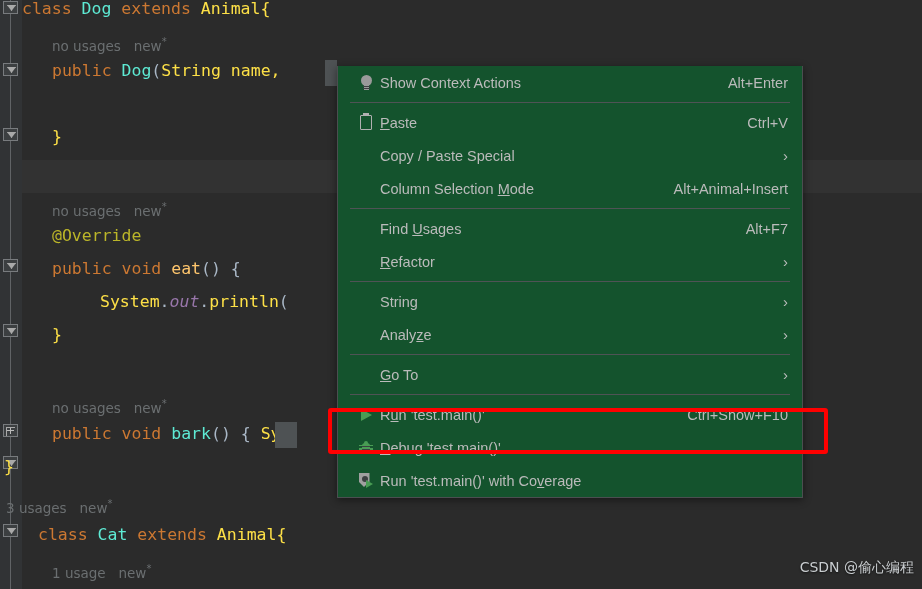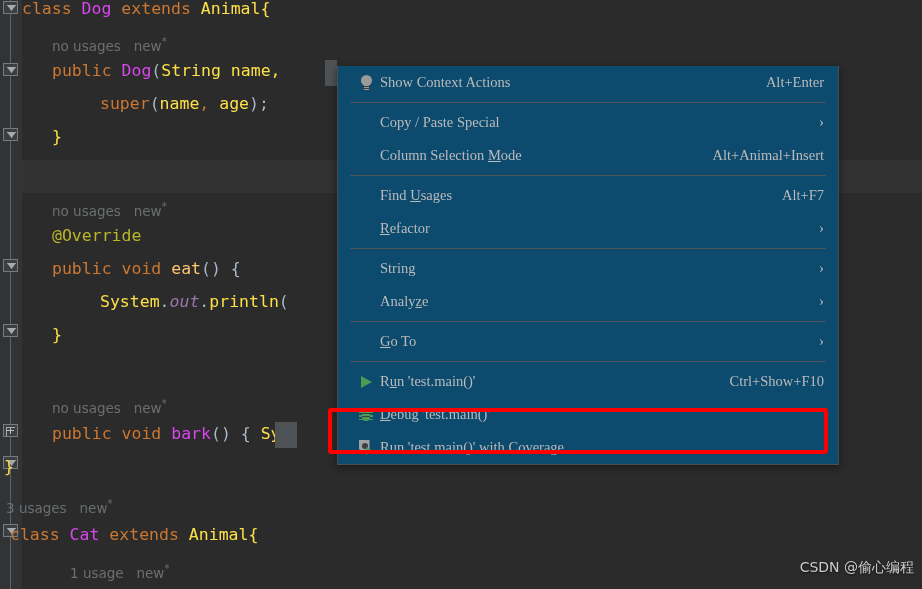--- a/index.html
+++ b/index.html
@@ -100,45 +100,45 @@
     line-height: 24px;
   }
   .hint .star { color: #6b6f71; font-size: 10px; vertical-align: super; }
 
   .kw { color: #cc7832; }
   .fn { color: #ffc66d; }
   .id { color: #fde047; }
   .ann { color: #bbb529; }
   .fld { color: #9876aa; font-style: italic; }
   .punct { color: #a9b7c6; }
-  .greyid { color: #d946ef; }
+  .greyid { color: #5eead4; }
 
   .cur-line {
     position: absolute;
     left: 22px;
     width: 900px;
     height: 33px;
     background: #323232;
   }
   .sel-box {
     position: absolute;
     background: #4e5254;
   }
 
   
   #menu {
     position: absolute;
     left: 337px;
     top: 66px;
-    width: 502px;
-    background: #0c4a6e;
+    width: 466px;
+    background: #14532d;
     border: 1px solid #4b4e50;
     border-top: none;
     box-shadow: 0 2px 8px rgba(0,0,0,0.45);
-    font-family: Liberation Serif, serif;
+    font-family: Liberation Sans, sans-serif;
     font-size: 14.5px;
     color: #bbbbbb;
     z-index: 20;
   }
   .mi {
     position: relative;
     display: flex;
     align-items: center;
     height: 33px;
     padding: 0 14px 0 14px;
@@ -338,21 +338,20 @@
     <div class="cur-line" style="top:160px"></div>
 
     <div class="code-layer">
 
       <div class="line" style="top:-8px;left:22px"><span class="kw">class</span> <span class="greyid">Dog</span> <span class="kw">extends</span> <span class="id">Animal{</span></div>
 
       <div class="hint" style="top:30px;left:52px">no usages&nbsp;&nbsp; new<span class="star">*</span></div>
 
       <div class="line" style="top:54px;left:52px"><span class="kw">public</span> <span class="greyid">Dog</span><span class="punct">(</span><span class="id">String</span> <span class="id">name,</span></div>
 
-      <div class="line" style="top:87px;left:100px"><span class="kw">super</span><span class="punct">(</span><span class="id">name</span><span class="kw">,</span> <span class="id">age</span><span class="punct">);</span></div>
 
       <div class="line" style="top:120px;left:52px"><span class="id">}</span></div>
 
       <div class="hint" style="top:195px;left:52px">no usages&nbsp;&nbsp; new<span class="star">*</span></div>
 
       <div class="line" style="top:252px;left:52px"><span class="kw">public</span> <span class="kw">void</span> <span class="fn">eat</span><span class="punct">() {</span></div>
 
       <div class="line" style="top:219px;left:52px"><span class="ann">@Override</span></div>
 
       <div class="line" style="top:285px;left:100px"><span class="id">System</span><span class="punct">.</span><span class="fld">out</span><span class="punct">.</span><span class="id">println</span><span class="punct">(</span></div>
@@ -360,23 +359,23 @@
       <div class="line" style="top:318px;left:52px"><span class="id">}</span></div>
 
       <div class="hint" style="top:392px;left:52px">no usages&nbsp;&nbsp; new<span class="star">*</span></div>
 
       <div class="line" style="top:417px;left:52px"><span class="kw">public</span> <span class="kw">void</span> <span class="greyid">bark</span><span class="punct">()</span> <span class="punct">{</span> <span class="id">Sy</span></div>
 
       <div class="line" style="top:450px;left:4px"><span class="id">}</span></div>
 
       <div class="hint" style="top:492px;left:6px">3 usages&nbsp;&nbsp; new<span class="star">*</span></div>
 
-      <div class="line" style="top:518px;left:10px"><span class="kw">class</span> <span class="greyid">Cat</span> <span class="kw">extends</span> <span class="id">Animal{</span></div>
-
-      <div class="hint" style="top:557px;left:70px">1 usage&nbsp;&nbsp; new<span class="star">*</span></div>
+      <div class="line" style="top:518px;left:38px"><span class="kw">class</span> <span class="greyid">Cat</span> <span class="kw">extends</span> <span class="id">Animal{</span></div>
+
+      <div class="hint" style="top:557px;left:52px">1 usage&nbsp;&nbsp; new<span class="star">*</span></div>
     </div>
 
     <div class="sel-box" style="left:275px;top:422px;width:22px;height:26px"></div>
 
     <div class="sel-box" style="left:325px;top:60px;width:12px;height:26px"></div>
   </div>
 
   <div id="menu">
 
     <div class="mi">
@@ -387,20 +386,27 @@
             <span class="b-l1"></span>
             <span class="b-l2"></span>
           </span>
       </span>
       <span class="lbl">Show Context Actions</span>
       <span class="sc">Alt+Enter</span>
     </div>
 
     <div class="sep"></div>
 
+    <div class="mi">
+      <span class="ic">
+          <span class="clip"></span>
+        </span>
+      <span class="lbl"><u>P</u>aste</span>
+      <span class="sc">Ctrl+V</span>
+    </div>
 
     <div class="mi">
       <span class="ic"></span>
       <span class="lbl">Copy / Paste Special</span>
       <span class="arrow">›</span>
     </div>
 
     <div class="mi">
       <span class="ic"></span>
       <span class="lbl">Column Selection <u>M</u>ode</span>

